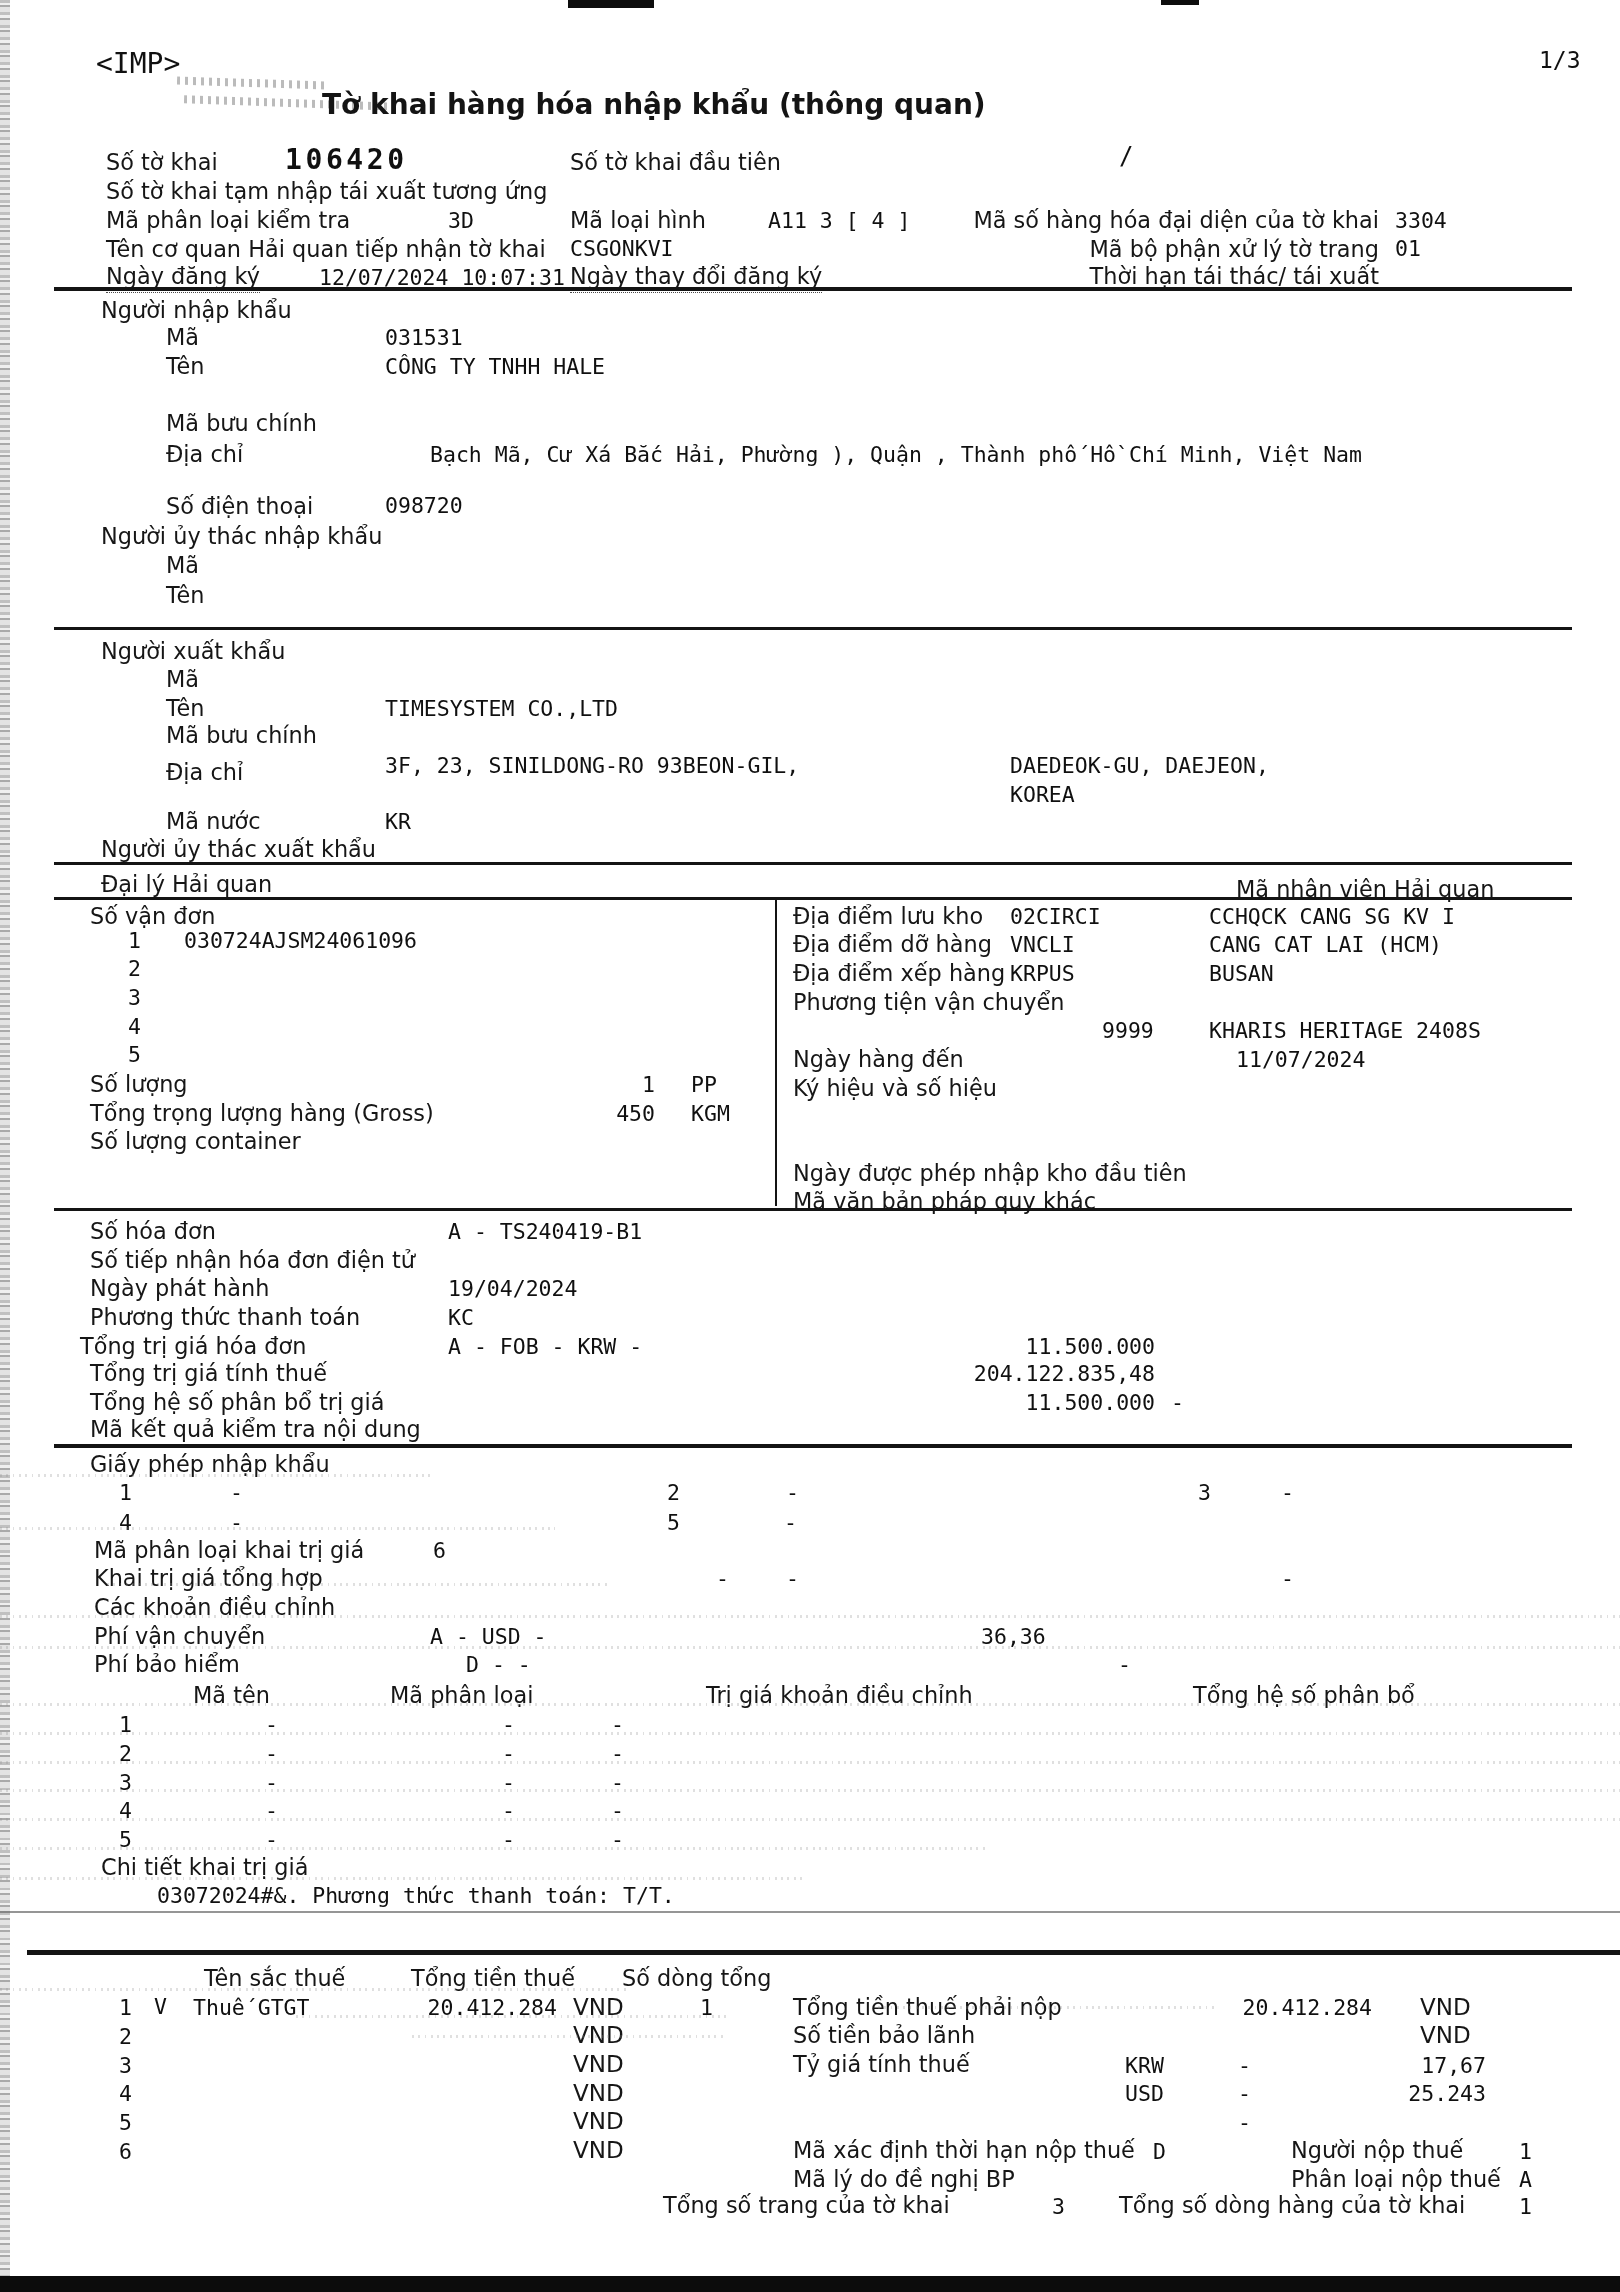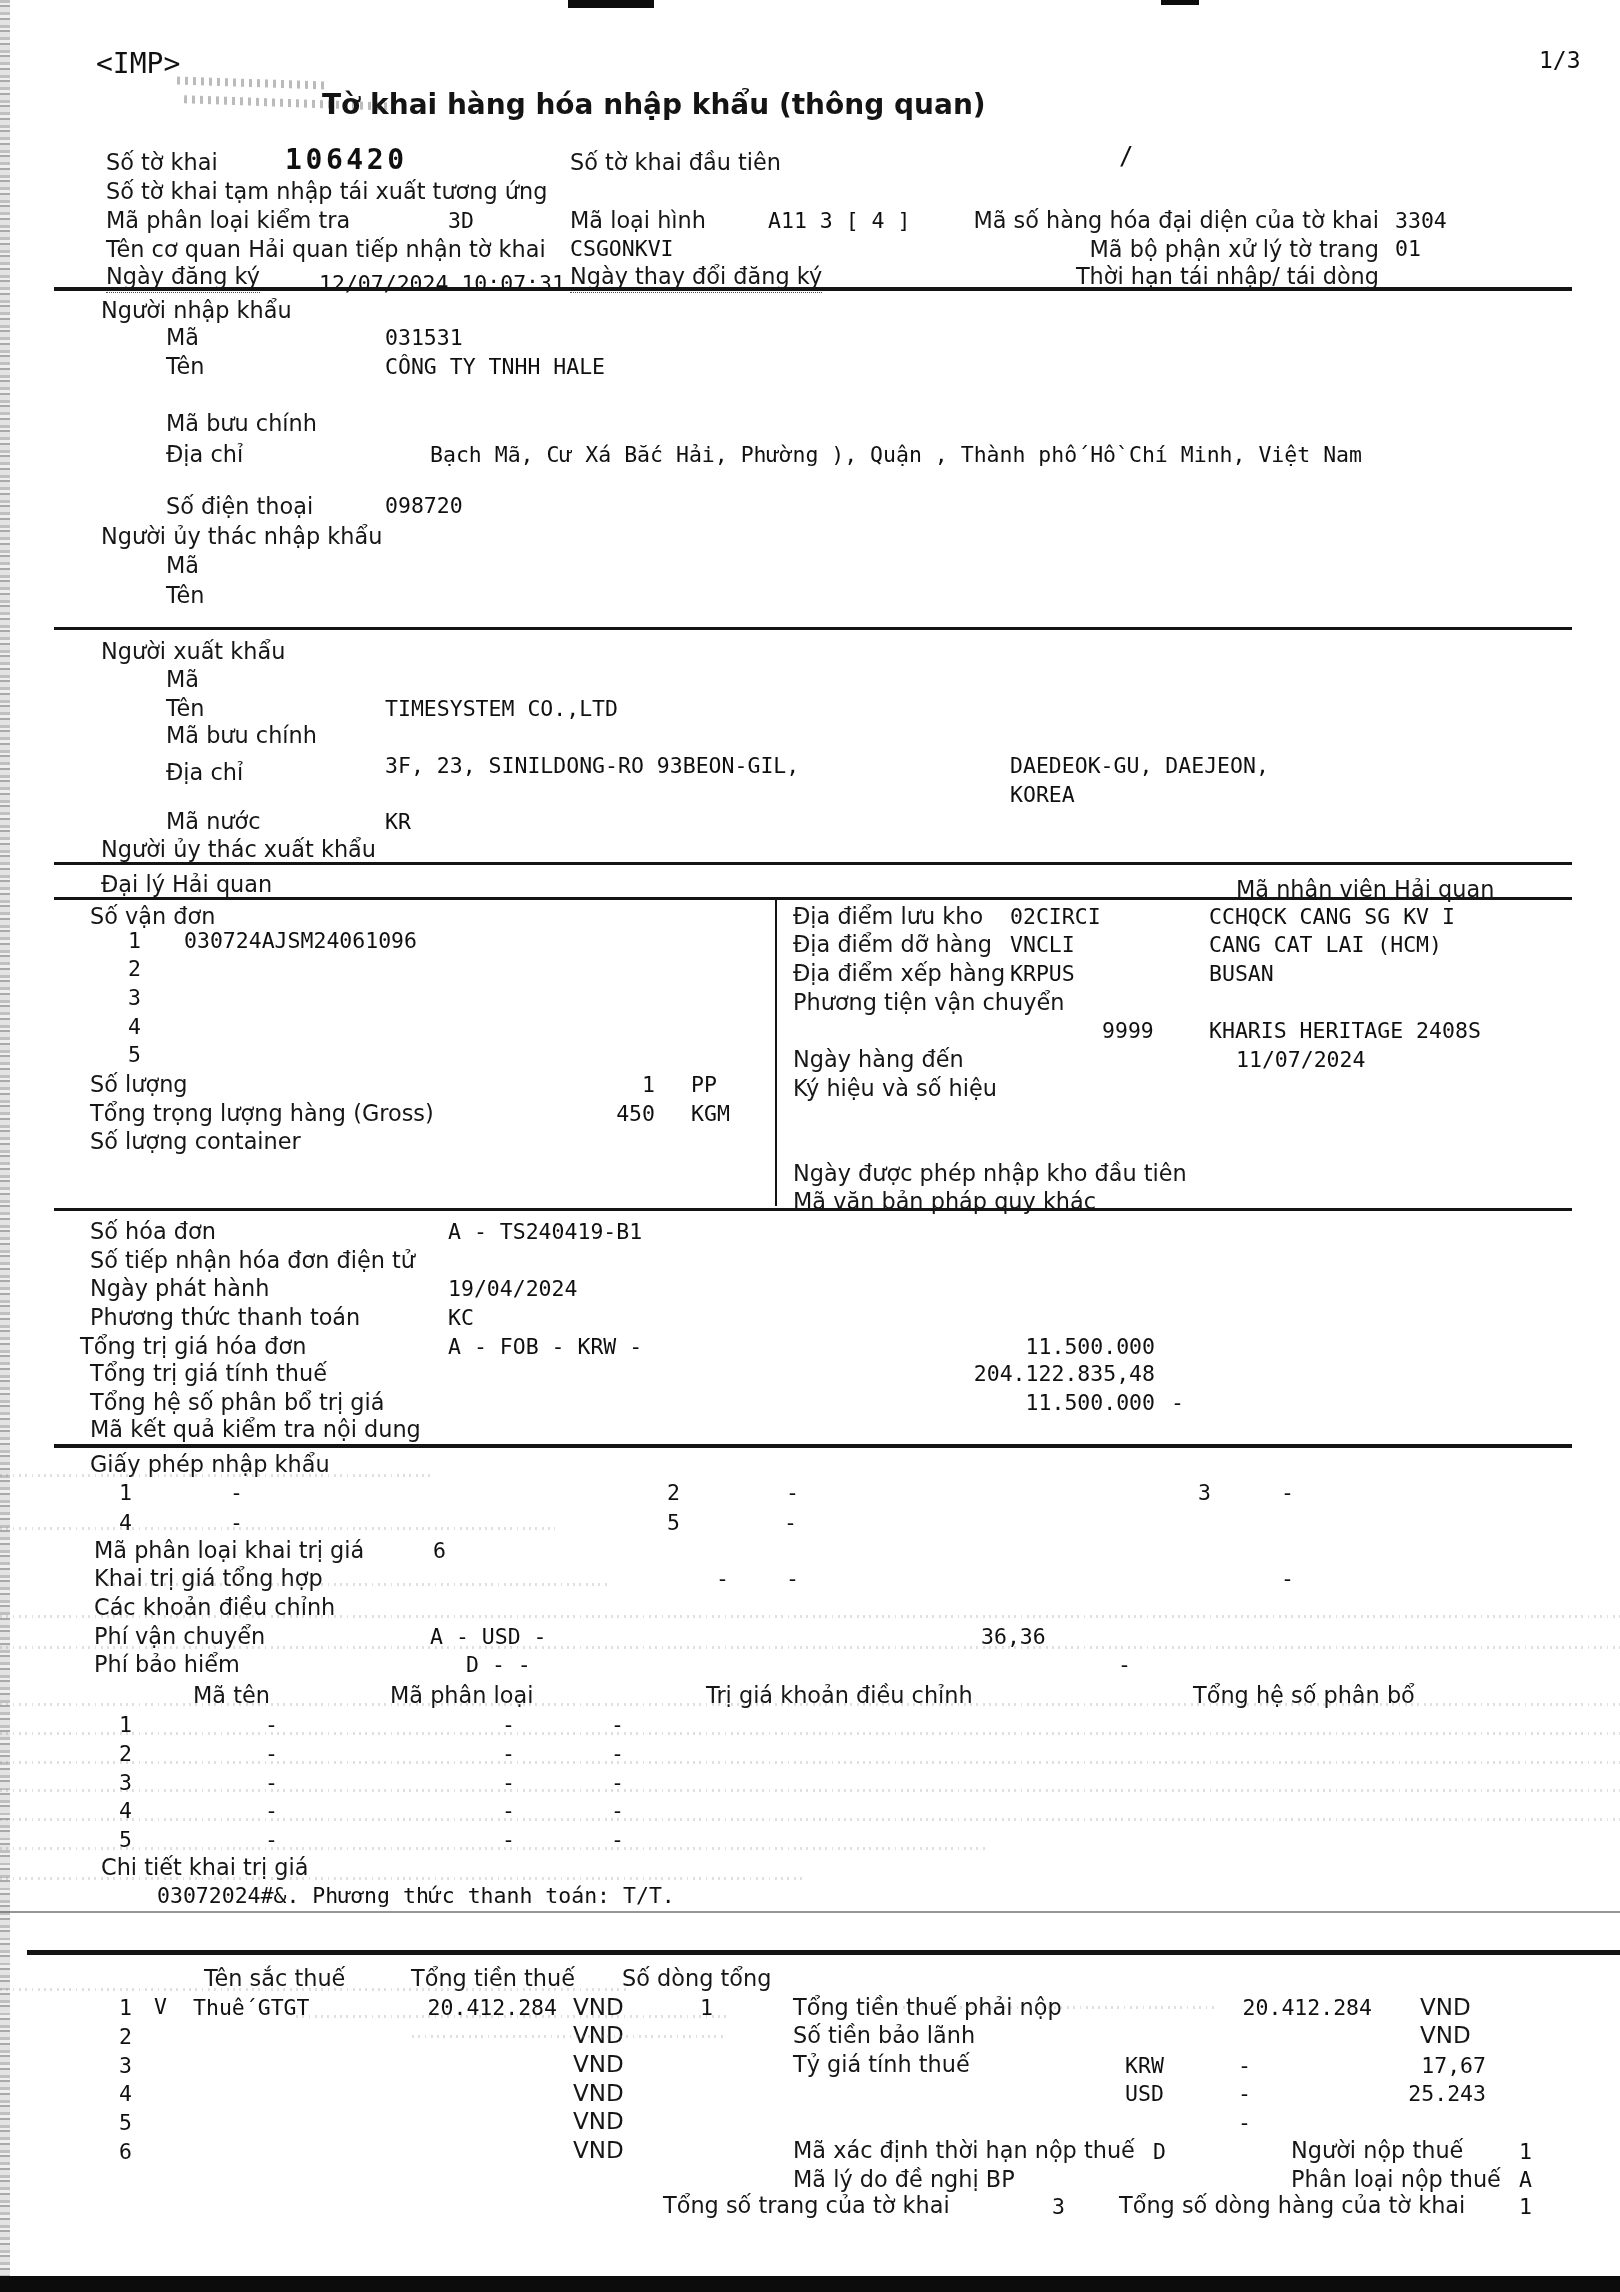--- a/index.html
+++ b/index.html
@@ -52,23 +52,23 @@
   <div class="val" style="left:768px;top:208px">A11  3 [ 4 ]</div>
   <div class="lbl rt" style="right:241px;top:207px">Mã số hàng hóa đại diện của tờ khai</div>
   <div class="val" style="left:1395px;top:208px">3304</div>
 
   <div class="lbl" style="left:106px;top:236px">Tên cơ quan Hải quan tiếp nhận tờ khai</div>
   <div class="val" style="left:570px;top:236px">CSGONKVI</div>
   <div class="lbl rt" style="right:241px;top:236px">Mã bộ phận xử lý tờ trang</div>
   <div class="val" style="left:1395px;top:236px">01</div>
 
   <div class="lbl ul-dot" style="left:106px;top:263px">Ngày đăng ký</div>
-  <div class="val" style="left:319px;top:271px">12/07/2024 10:07:31</div>
+  <div class="val" style="left:319px;top:265px">12/07/2024 10:07:31</div>
   <div class="lbl ul-dot" style="left:570px;top:263px">Ngày thay đổi đăng ký</div>
-  <div class="lbl rt" style="right:241px;top:263px">Thời hạn tái nhập/ tái dòng</div>
+  <div class="lbl rt" style="right:241px;top:263px">Thời hạn tái thác/ tái xuất</div>
 
   <div class="hline" style="left:54px;top:287px;width:1518px;height:3.6px"></div>
 
   <div class="lbl" style="left:101px;top:297px">Người nhập khẩu</div>
   <div class="lbl" style="left:166px;top:324px">Mã</div>
   <div class="val" style="left:385px;top:325px">031531</div>
   <div class="lbl" style="left:166px;top:353px">Tên</div>
   <div class="val" style="left:385px;top:354px">CÔNG TY TNHH HALE</div>
   <div class="lbl" style="left:166px;top:410px">Mã bưu chính</div>
   <div class="lbl" style="left:166px;top:441px">Địa chỉ</div>

